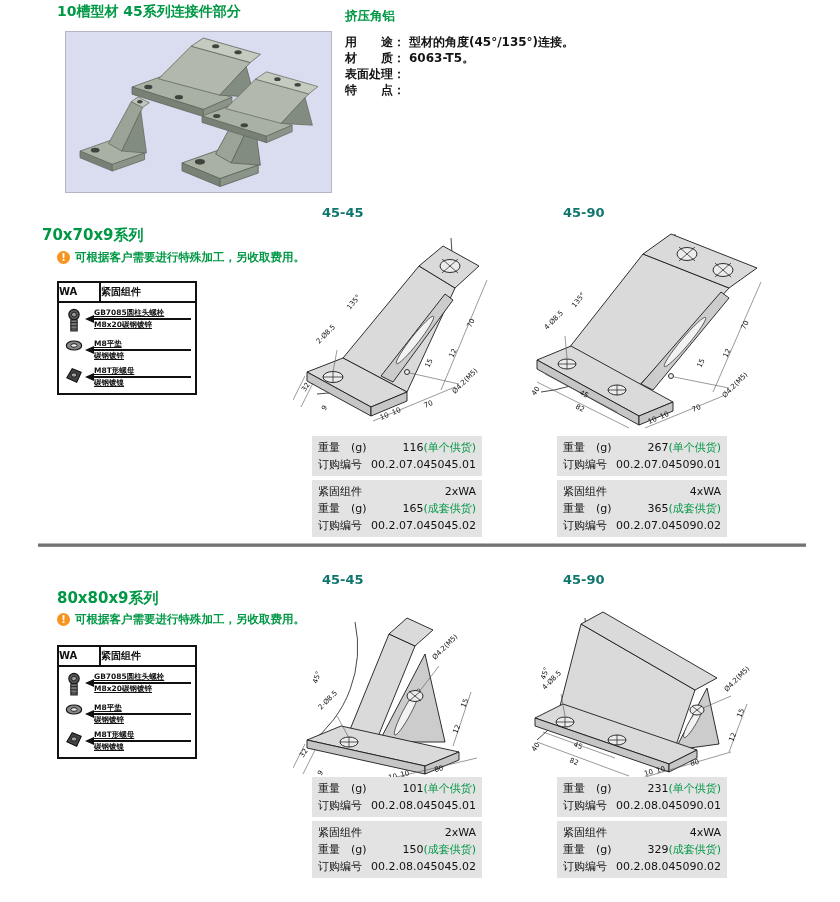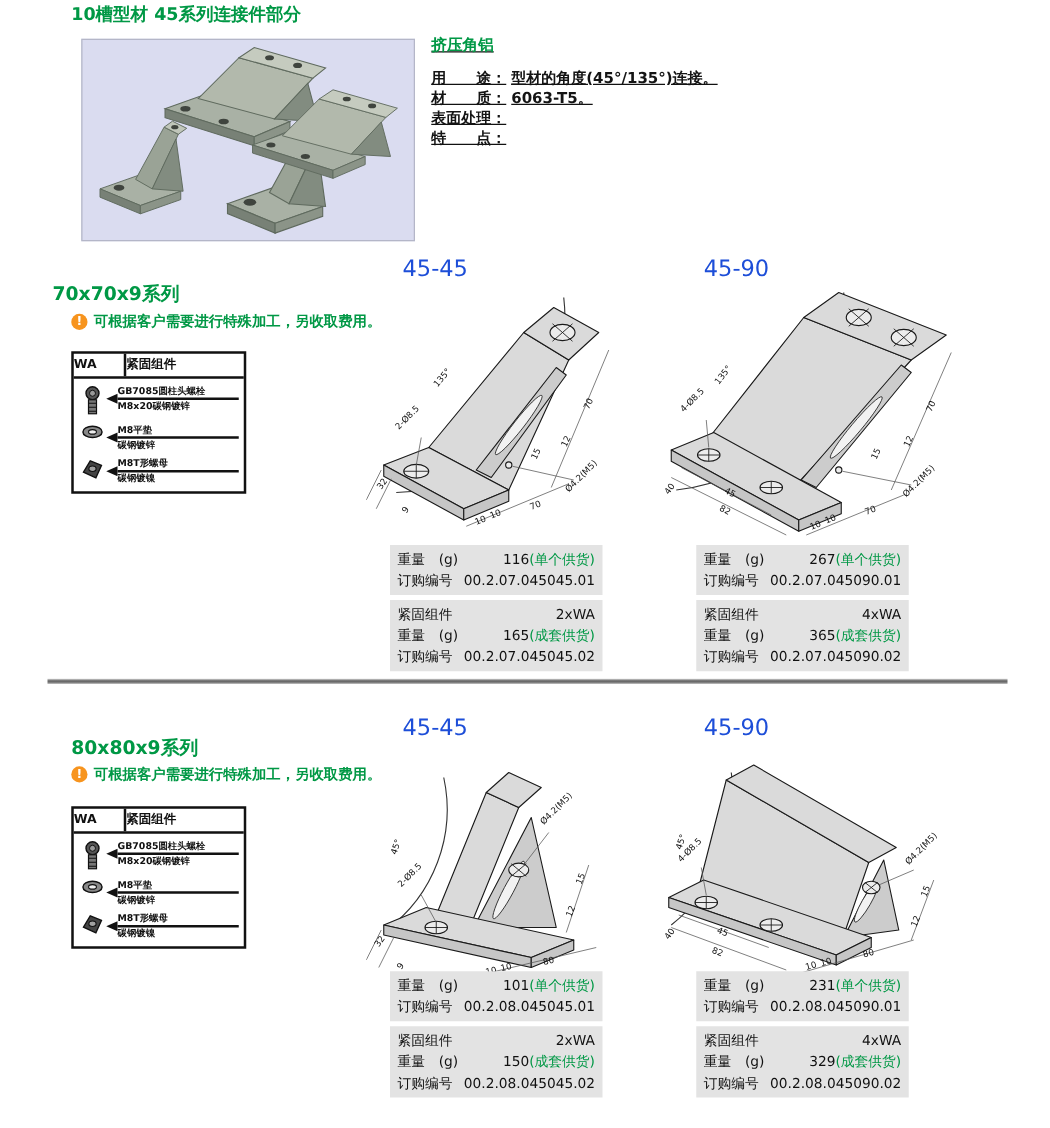--- a/index.html
+++ b/index.html
@@ -5,38 +5,38 @@
   html,body{margin:0;padding:0;}
   body{
     width:840px;height:902px;position:relative;background:#ffffff;
     font-family:"DejaVu Sans","Liberation Sans",sans-serif;
     -webkit-font-smoothing:antialiased;color:#111;
   }
   .abs{position:absolute;}
   .green{color:#009845;}
   .page-title{left:57px;top:3px;font-size:14px;font-weight:bold;color:#009845;}
   .photo{left:65px;top:31px;width:265px;height:160px;background:#dadcf0;border:1px solid #b4b6c8;}
-  .intro{left:345px;top:28px;width:465px;text-decoration:underline;}
+  .intro{left:345px;top:8px;width:465px;}
   .intro-heading{font-size:12.5px;font-weight:bold;color:#009845;margin-bottom:9px;}
   .spec-line{display:flex;font-size:12px;font-weight:bold;line-height:16px;color:#141414;}
   .spec-label{width:64px;flex-shrink:0;}
   .spec-text{flex:1;}
   .series-title{font-size:15px;font-weight:bold;color:#009845;}
-  .variant-label{font-size:18px;font-weight:normal;color:#1d4ed8;}
+  .variant-label{font-size:13px;font-weight:bold;color:#0f766e;}
   .note{display:flex;align-items:center;}
   .warn-dot{width:13px;height:13px;border-radius:50%;background:#f7941e;color:#fff;
     font-size:10px;font-weight:bold;text-align:center;line-height:13px;flex-shrink:0;}
   .note-text{margin-left:5px;font-size:11.5px;font-weight:bold;color:#009845;}
   
   .ftable{width:140px;border:2px solid #111;background:#fff;box-sizing:border-box;}
   .fhead{display:flex;border-bottom:2px solid #111;font-size:10px;font-weight:bold;height:18px;line-height:18px;text-align:left;}
   .fhead .c1{width:40px;border-right:2px solid #111;}
   .fhead .c2{flex:1;}
   .fbody{padding:5px 4px 4px 4px;}
-  .frow{display:flex;margin-bottom:5px;}
+  .frow{display:flex;margin-bottom:5px;text-decoration:underline;}
   .frow:last-child{margin-bottom:1px;}
   .ficon{width:22px;flex-shrink:0;display:flex;justify-content:center;}
   .farrow{width:0;height:0;border-top:4px solid transparent;border-bottom:4px solid transparent;
     border-right:9px solid #111;flex-shrink:0;}
   .flabels{flex:1;font-size:7.5px;font-weight:bold;line-height:10px;color:#111;}
   .fline1{border-bottom:2px solid #111;padding-bottom:0px;white-space:nowrap;}
   .fline2{white-space:nowrap;}
   .frow .farrow{margin-top:7px;}
   
   .stable{width:170px;background:#e3e3e3;padding:3px 6px;box-sizing:border-box;}

